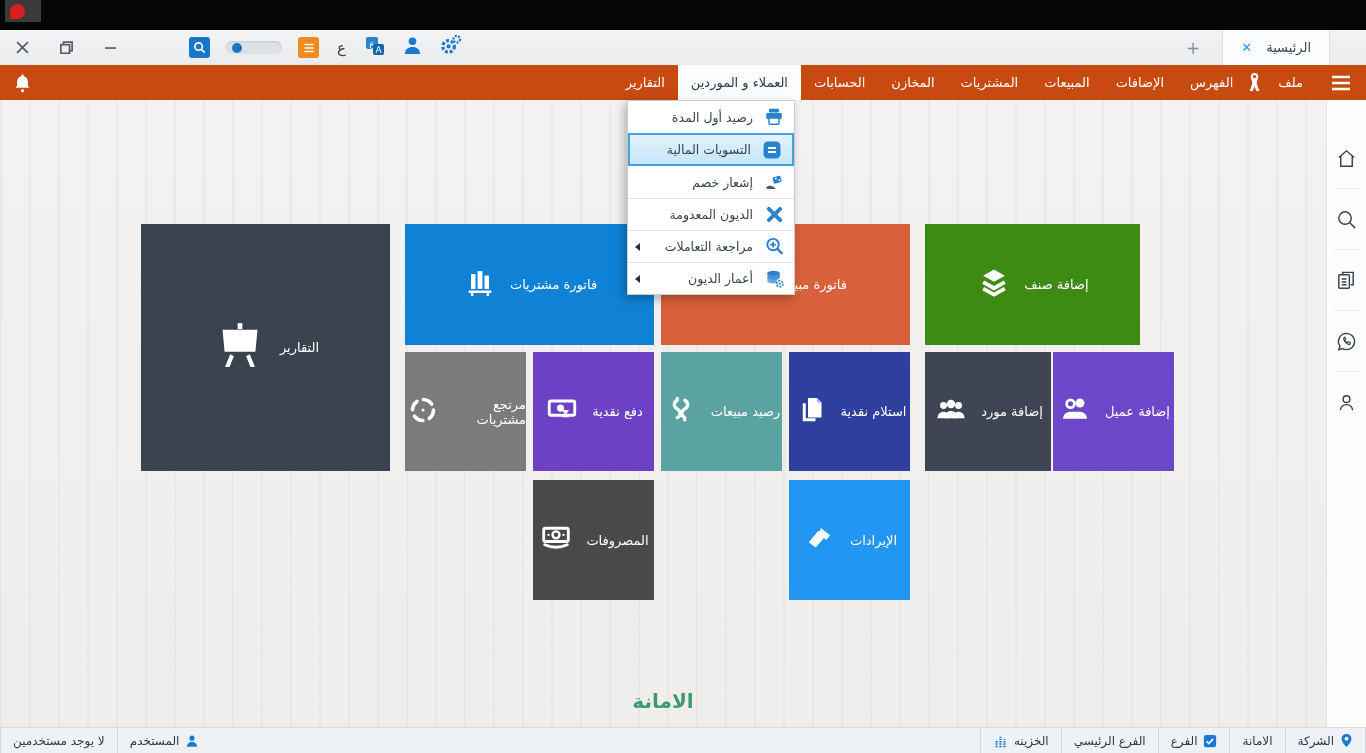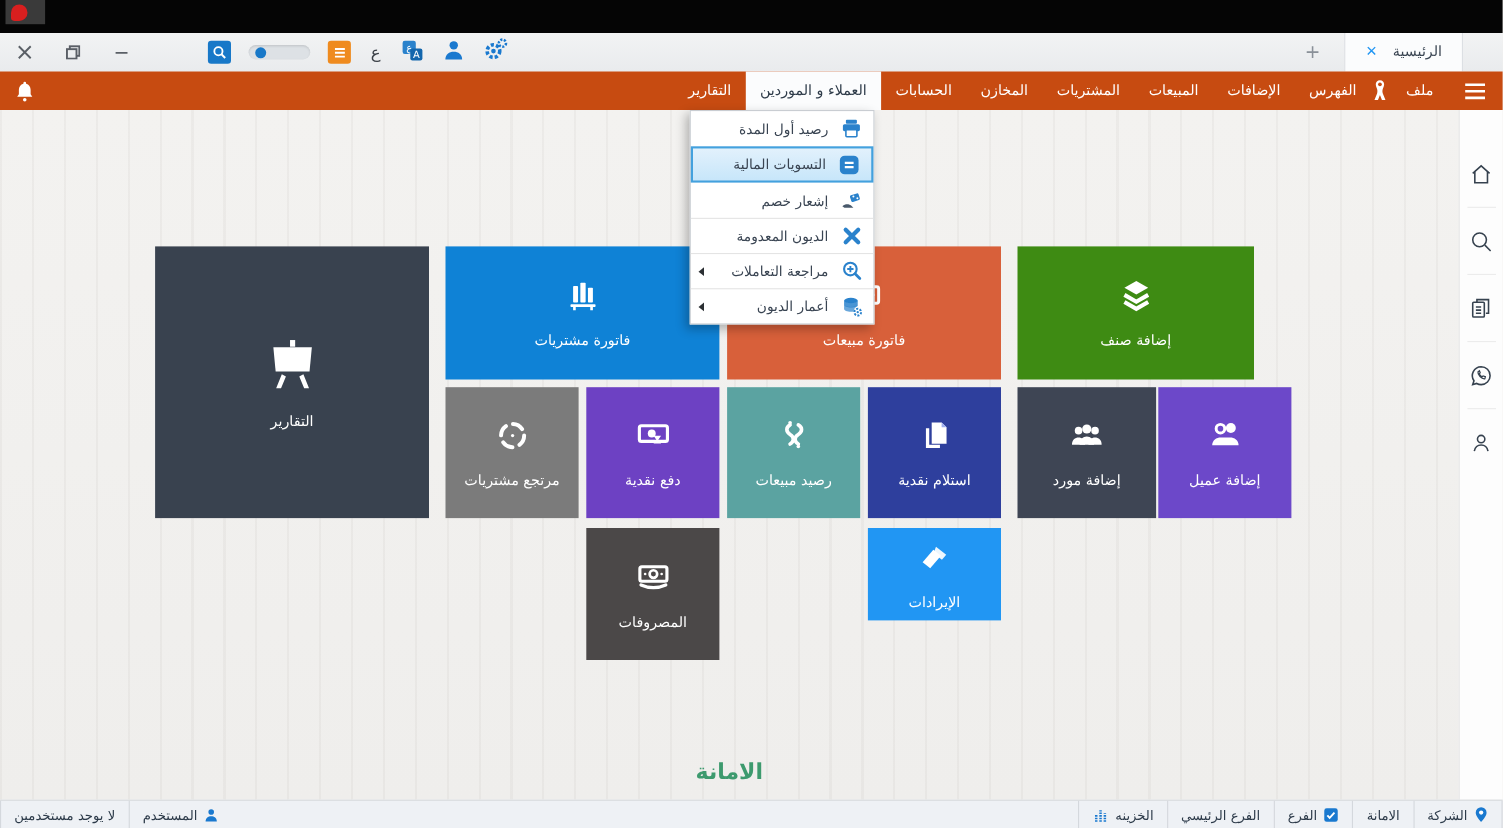--- a/index.html
+++ b/index.html
@@ -41,37 +41,37 @@
   .mb-burger { padding:0 15px; display:flex; align-items:center; }
   .mb-burger svg { stroke:#fff; stroke-width:2.4; }
   .mb-ribbon { display:flex; align-items:center; padding:0 2px 0 0; }
   .bell { position:absolute; left:12px; top:7px; }
 
   
   .main { position:absolute; left:0; top:100px; width:1326px; height:627px;
     background:
       repeating-linear-gradient(90deg, rgba(110,100,92,.055) 0 2px, rgba(255,255,255,0) 2px 29px),
       linear-gradient(#f3f2f0,#efeeec); }
-  .tile { position:absolute; display:flex; flex-direction:column; align-items:center; justify-content:center;
+  .tile { position:absolute; display:flex; flex-direction:row; align-items:center; justify-content:center;
     gap:12px; color:#fff; cursor:pointer; }
   .tlabel { font-size:13px; color:#fff; direction:rtl; }
   .ticon svg { width:36px; height:36px; }
   .tile.big .ticon svg { width:56px; height:56px; }
   .t0 { left:141px; top:124px; width:249px; height:247px; }
   .t1 { left:405px; top:124px; width:249px; height:121px; }
   .t2 { left:661px; top:124px; width:249px; height:121px; }
   .t3 { left:925px; top:124px; width:215px; height:121px; }
   .t4 { left:405px; top:252px; width:121px; height:119px; }
   .t5 { left:533px; top:252px; width:121px; height:119px; }
   .t6 { left:661px; top:252px; width:121px; height:119px; }
   .t7 { left:789px; top:252px; width:121px; height:119px; }
   .t8 { left:925px; top:252px; width:126px; height:119px; }
   .t9 { left:1053px; top:252px; width:121px; height:119px; }
   .t10 { left:533px; top:380px; width:121px; height:120px; }
-  .t11 { left:789px; top:380px; width:121px; height:84px; }
+  .t11 { left:789px; top:380px; width:121px; height:120px; }
 
   .brand { position:absolute; left:0; bottom:14px; width:100%; text-align:center;
     font-size:20px; font-weight:bold; direction:rtl; }
 
   
   .dropdown { position:absolute; left:627px; top:100px; width:168px; background:#fff;
     border:1px solid #c9cdd2; box-shadow:-3px 4px 9px rgba(0,0,0,.28); z-index:50; direction:rtl; }
   .dd-item { position:relative; height:32px; display:flex; align-items:center; gap:9px;
     padding:0 8px 0 6px; font-size:12.5px; color:#394452; }
   .dd-item + .dd-item { border-top:1px solid #e4e4e4;padding-left:23px; }

